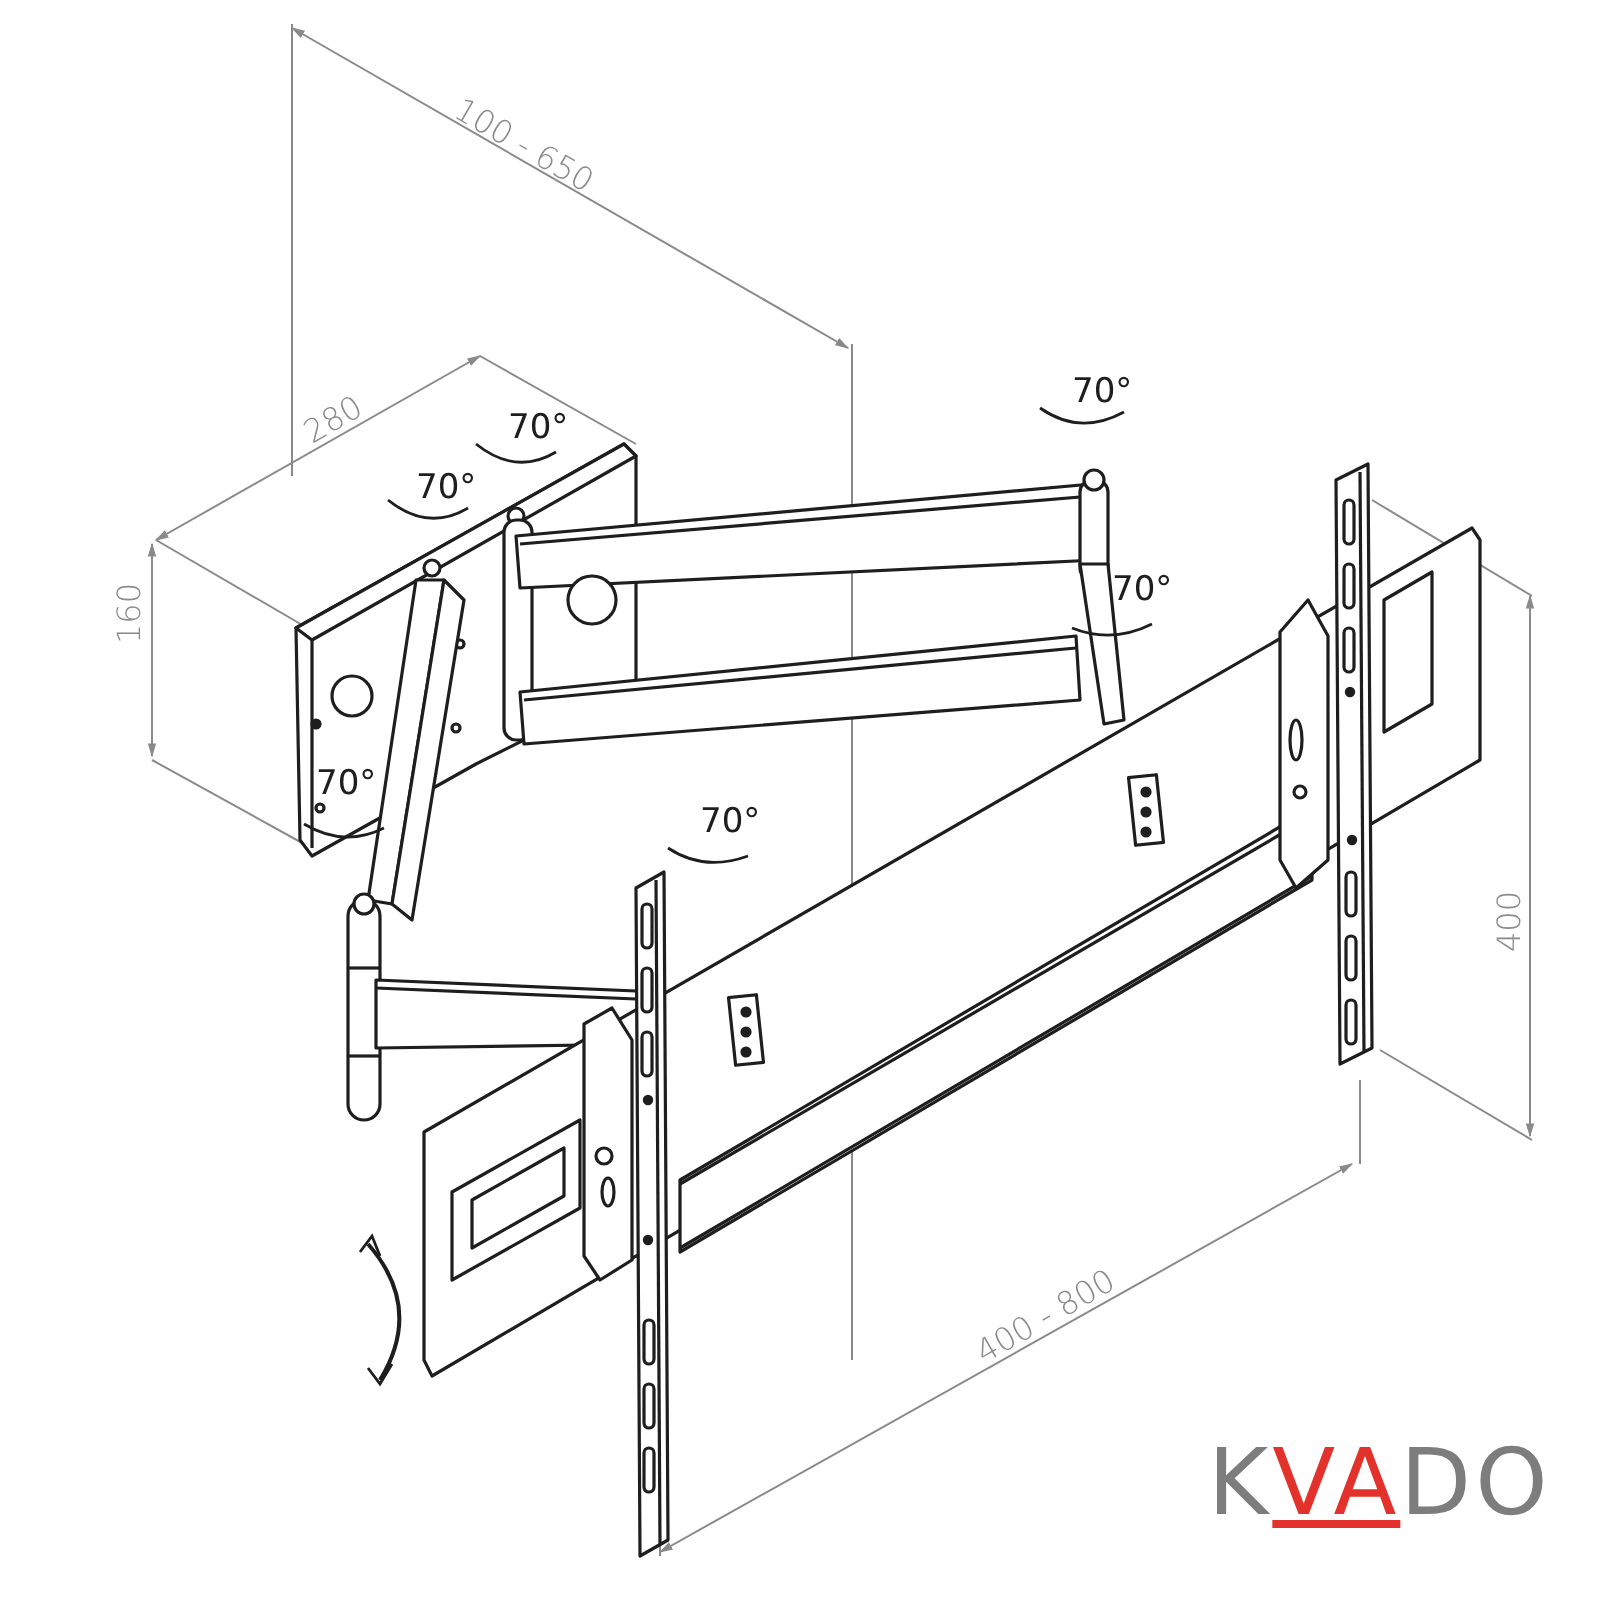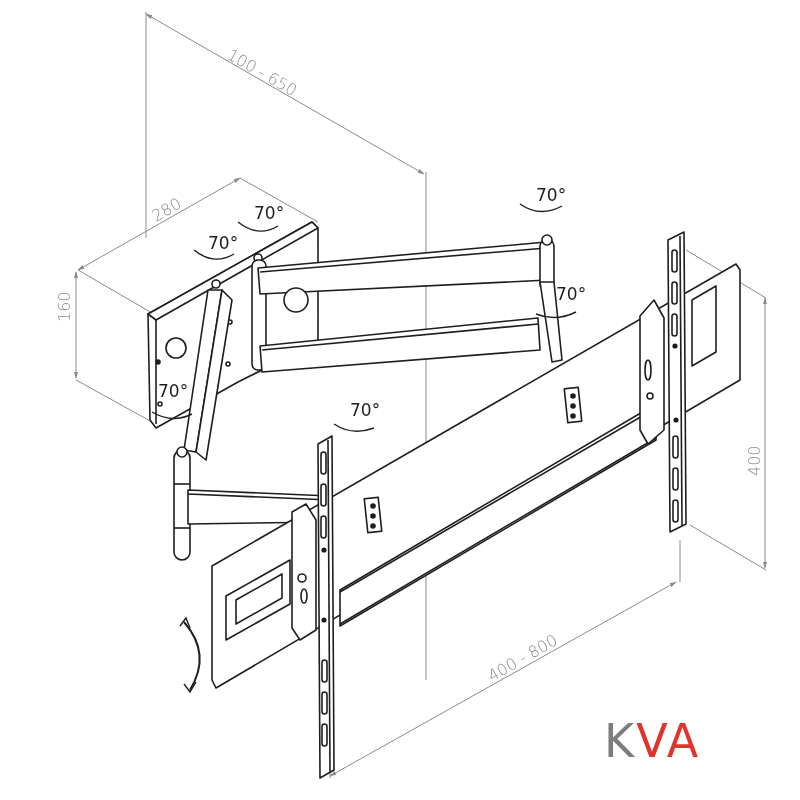--- a/index.html
+++ b/index.html
@@ -3,21 +3,21 @@
 <meta charset="utf-8">
 <style>
   html, body { margin: 0; padding: 0; background: #ffffff; }
   body { width: 800px; height: 800px; overflow: hidden; position: relative; font-family: "Liberation Sans", sans-serif; }
   #stage { position: absolute; left: 0; top: 0; width: 800px; height: 800px; }
   svg text { font-family: "DejaVu Sans", sans-serif; }
   .dim-text { fill: #8a8a8a; font-size: 16px; font-weight: 300; }
   .rot-text { fill: #1e1e1e; font-size: 17px; }
   .logo { position: absolute; left: 604px; top: 716px; height: 50px; display: flex; align-items: center; font-family: "DejaVu Sans", sans-serif; font-size: 46px; letter-spacing: 2px; font-weight: 400; }
   .logo .gray { color: #7d7d7d; }
-  .logo .red { color: #e3322b; }
+  .logo .red { color: #e3322b; text-decoration: underline; }
 </style>
 </head>
 <body>
 
 <div id="stage">
 <svg width="800" height="800" viewBox="0 0 800 800" xmlns="http://www.w3.org/2000/svg">
   <defs>
     <marker id="arr" viewBox="0 0 10 10" refX="9" refY="5" markerWidth="7" markerHeight="7" orient="auto-start-reverse">
       <path d="M0,2 L10,5 L0,8 z" fill="#8a8a8a"></path>
     </marker>
@@ -157,13 +157,14 @@
     <text class="rot-text" x="536" y="201">70°</text>
     <text class="rot-text" x="556" y="300">70°</text>
     <text class="rot-text" x="350" y="416">70°</text>
   </g>
 </svg>
 </div>
 
 <div class="logo">
   <span class="gray">K</span>
     <span class="red">VA</span>
+    <span class="gray">DO</span>
 </div>
 
 </body></html>

